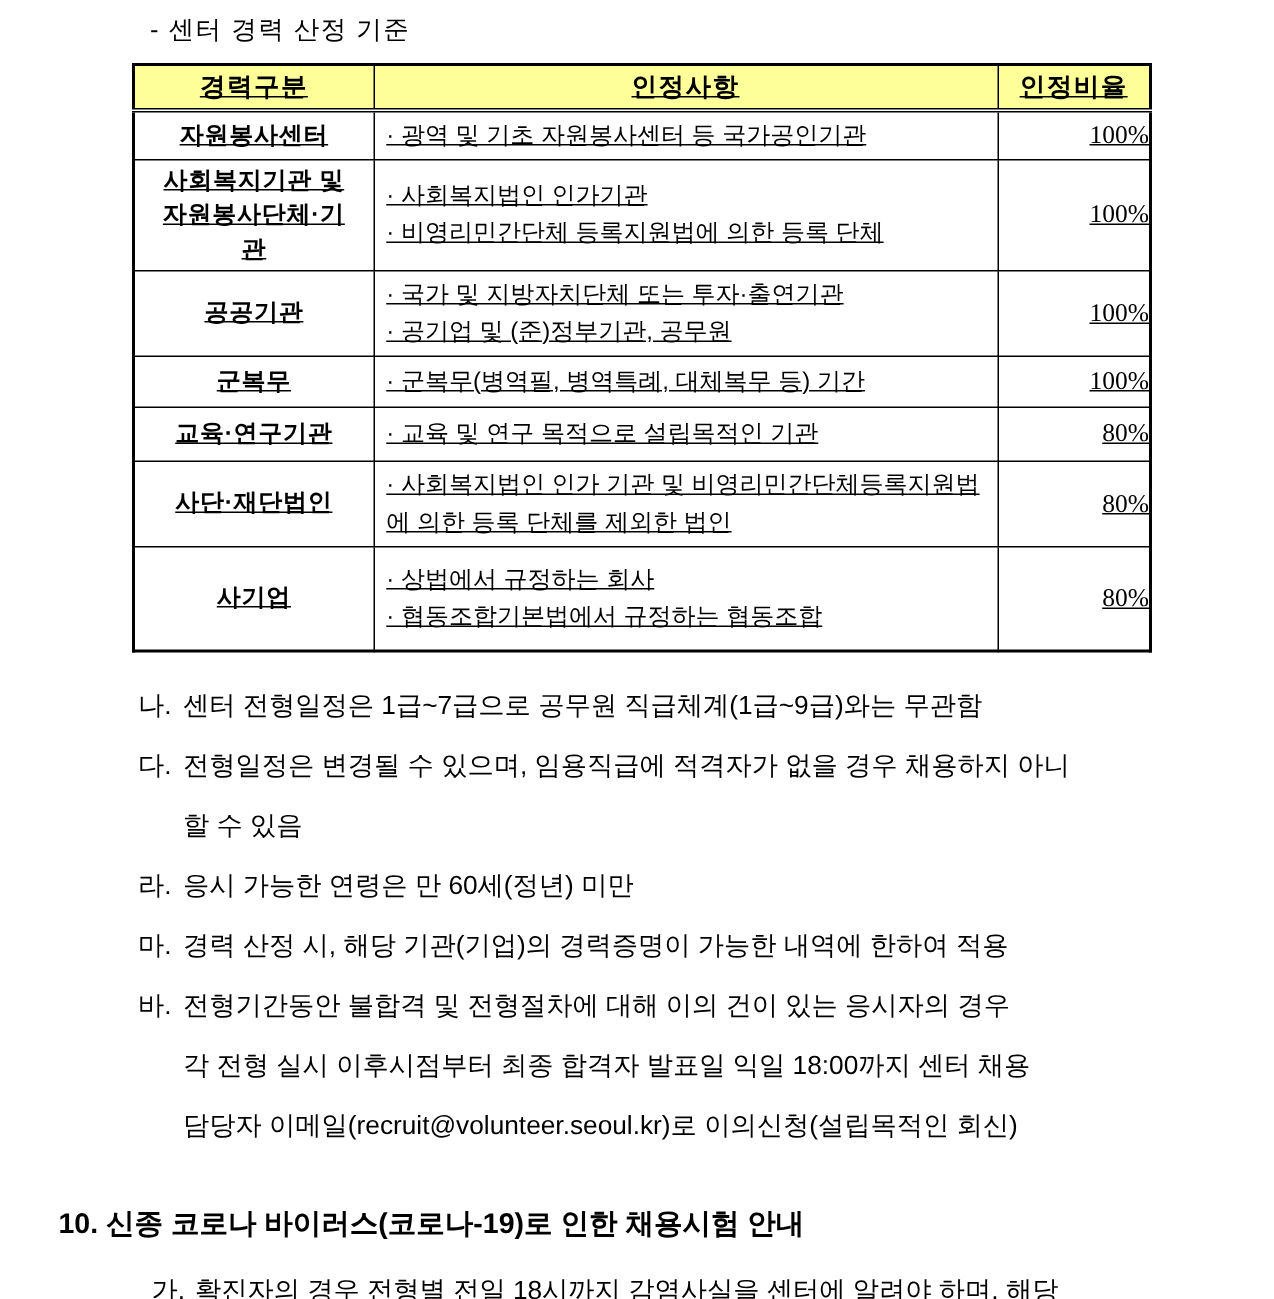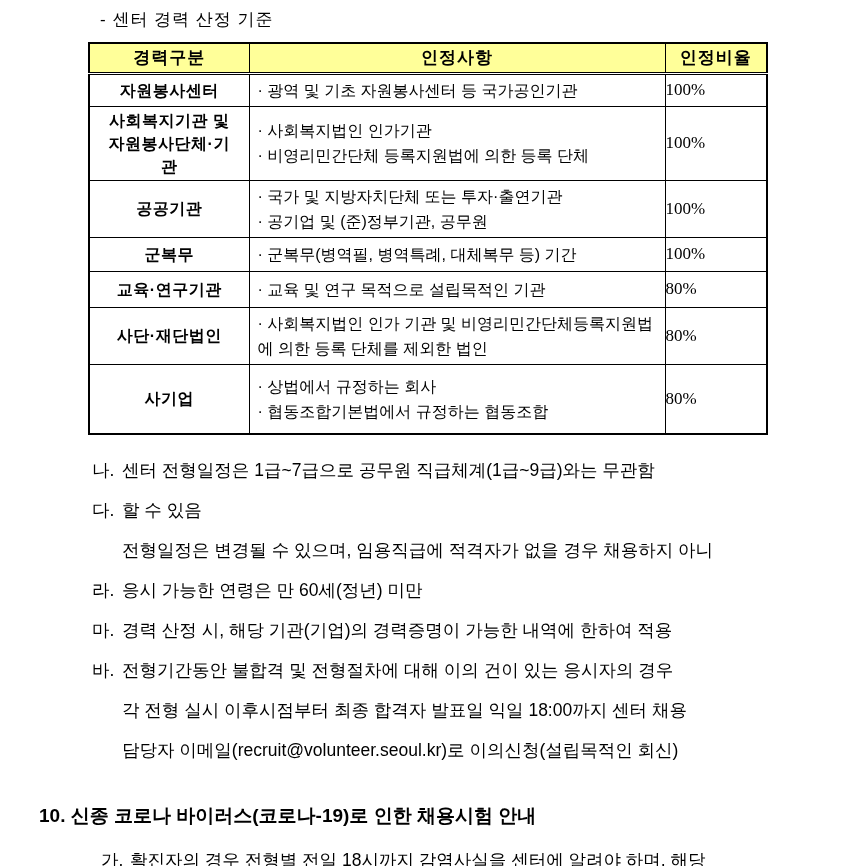--- a/index.html
+++ b/index.html
@@ -20,41 +20,41 @@
     letter-spacing: 1px;
   }
 
   table.criteria {
     border-collapse: collapse;
     table-layout: fixed;
     width: 678px;
     margin: 11px 0 0 88px;
     border: 2px solid var(--border-c);
   }
-  table.criteria td { border: 1px solid var(--border-c); overflow: hidden; }
+  table.criteria td { border: 1px solid var(--border-c); overflow: hidden; text-decoration: underline; }
   tr.head td {
     background: var(--header-bg);
     font-weight: bold;
     text-align: center;
     font-size: 17px;
     height: 30px;
     border-bottom: 3px double var(--border-c);
     letter-spacing: 1px;
   }
   td.cat {
     text-align: center;
     font-weight: bold;
     font-size: 16px;
     padding: 2px 17px;
     line-height: 23px;
     letter-spacing: 0.5px;
   }
   td.det { font-size: 16px; padding: 2px 6px 2px 8px; line-height: 25px; }
   td.pct {
-    text-align: left;
+    text-align: right;
     font-family: "Liberation Serif", serif;
     font-size: 17px;
   }
 
   .notes { margin: 15px 0 0 92px; width: 678px; font-size: 17.5px; }
   .note { display: flex; line-height: 40px; }
   .note-label { width: 30px; flex-shrink: 0; }
   .note-body { flex: 1; }
 
   .sec-heading {
@@ -157,22 +157,22 @@
   <div class="notes">
     <div class="note">
       <span class="note-label">나.</span>
       <div class="note-body">
         <div>센터 전형일정은 1급~7급으로 공무원 직급체계(1급~9급)와는 무관함</div>
       </div>
     </div>
     <div class="note">
       <span class="note-label">다.</span>
       <div class="note-body">
+        <div>전형일정은 변경될 수 있으며, 임용직급에 적격자가 없을 경우 채용하지 아니</div>
         <div>할 수 있음</div>
-        <div>전형일정은 변경될 수 있으며, 임용직급에 적격자가 없을 경우 채용하지 아니</div>
       </div>
     </div>
     <div class="note">
       <span class="note-label">라.</span>
       <div class="note-body">
         <div>응시 가능한 연령은 만 60세(정년) 미만</div>
       </div>
     </div>
     <div class="note">
       <span class="note-label">마.</span>

